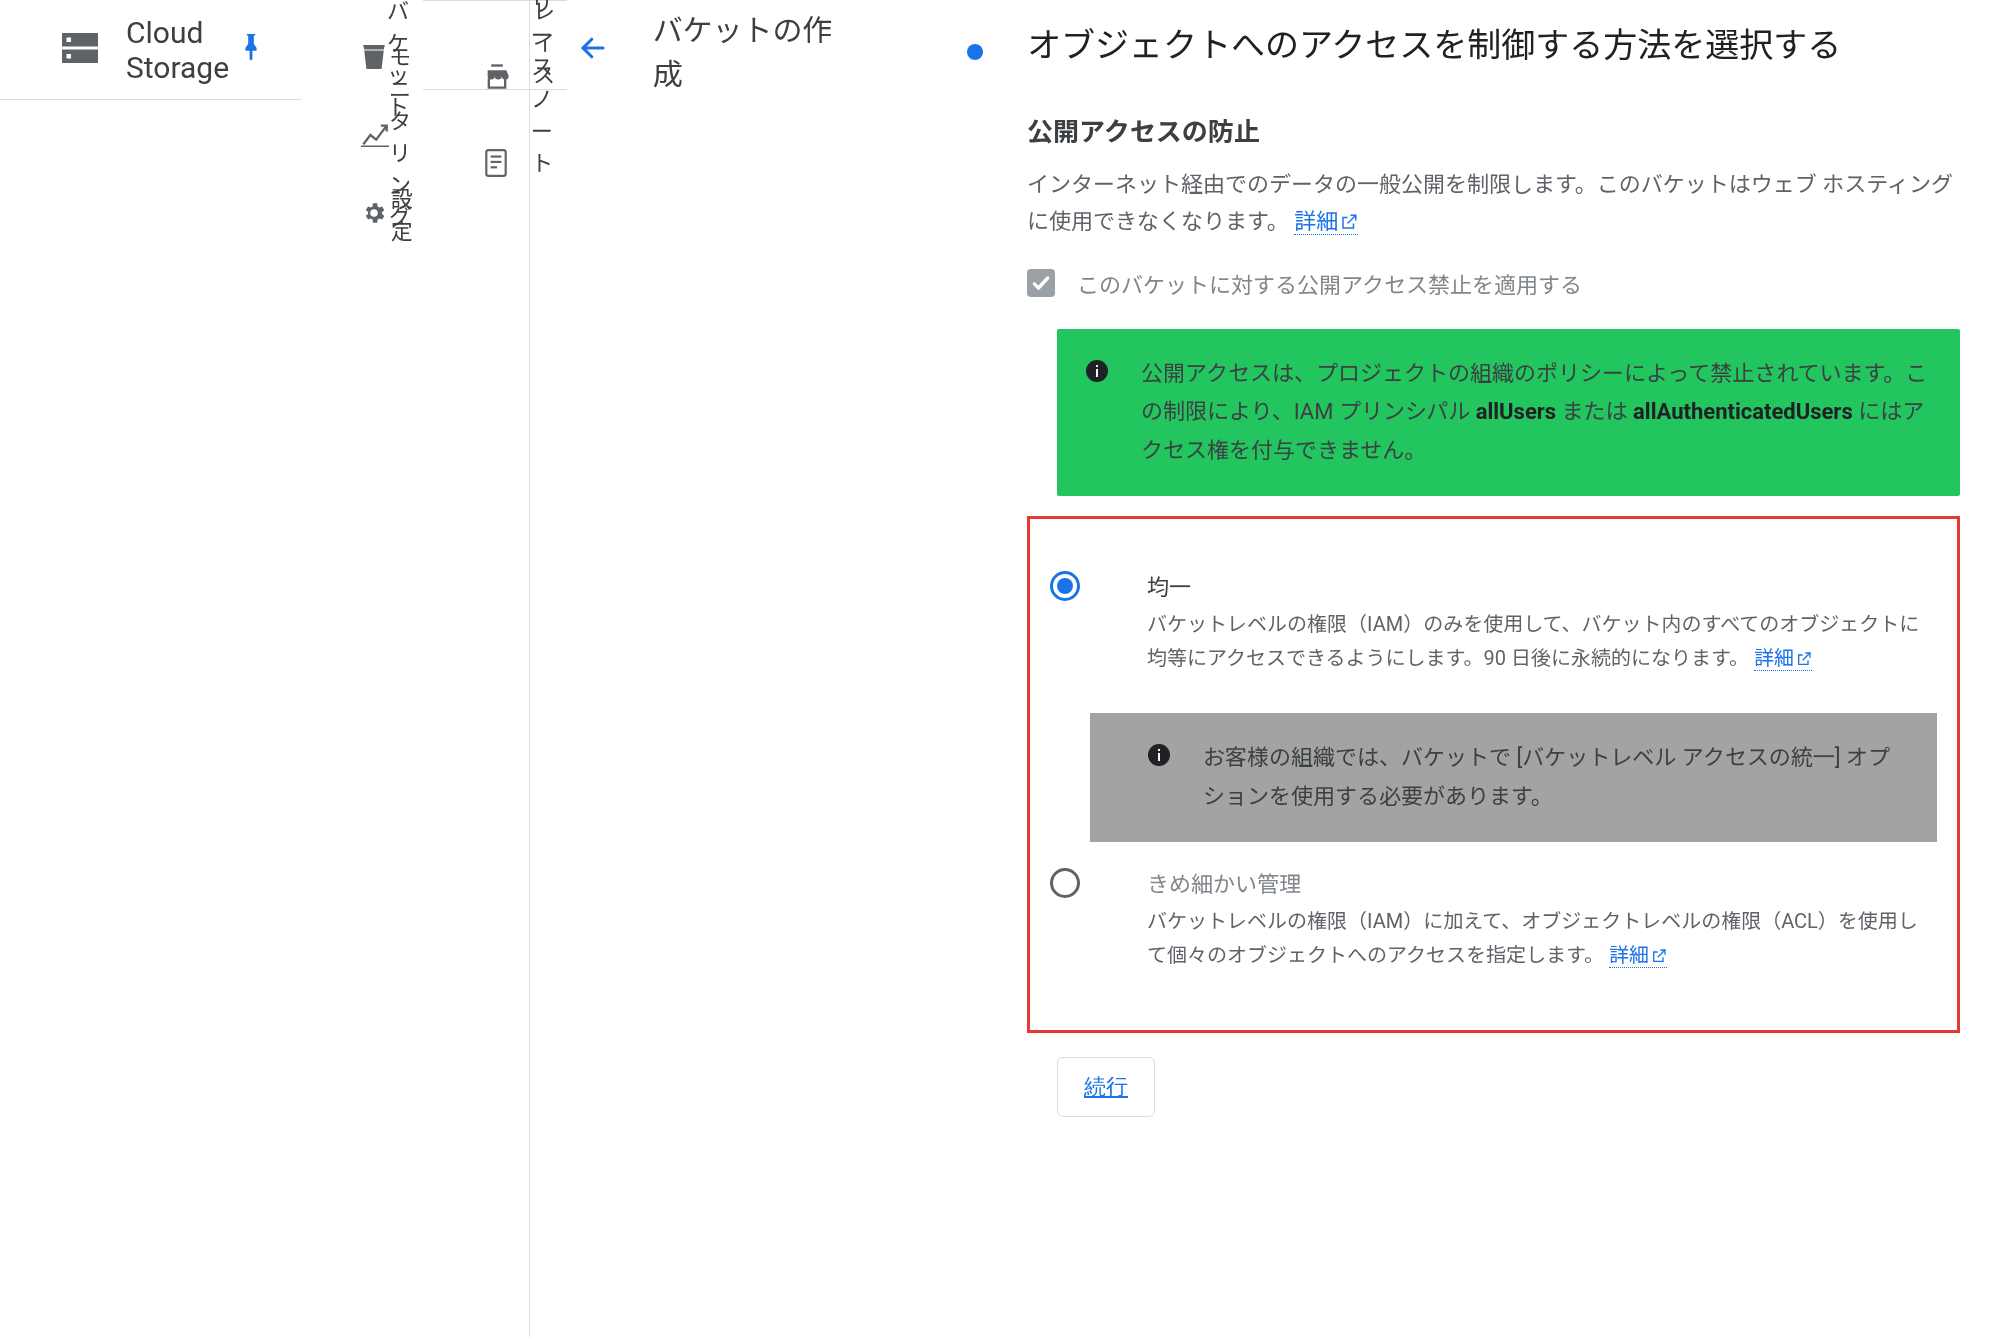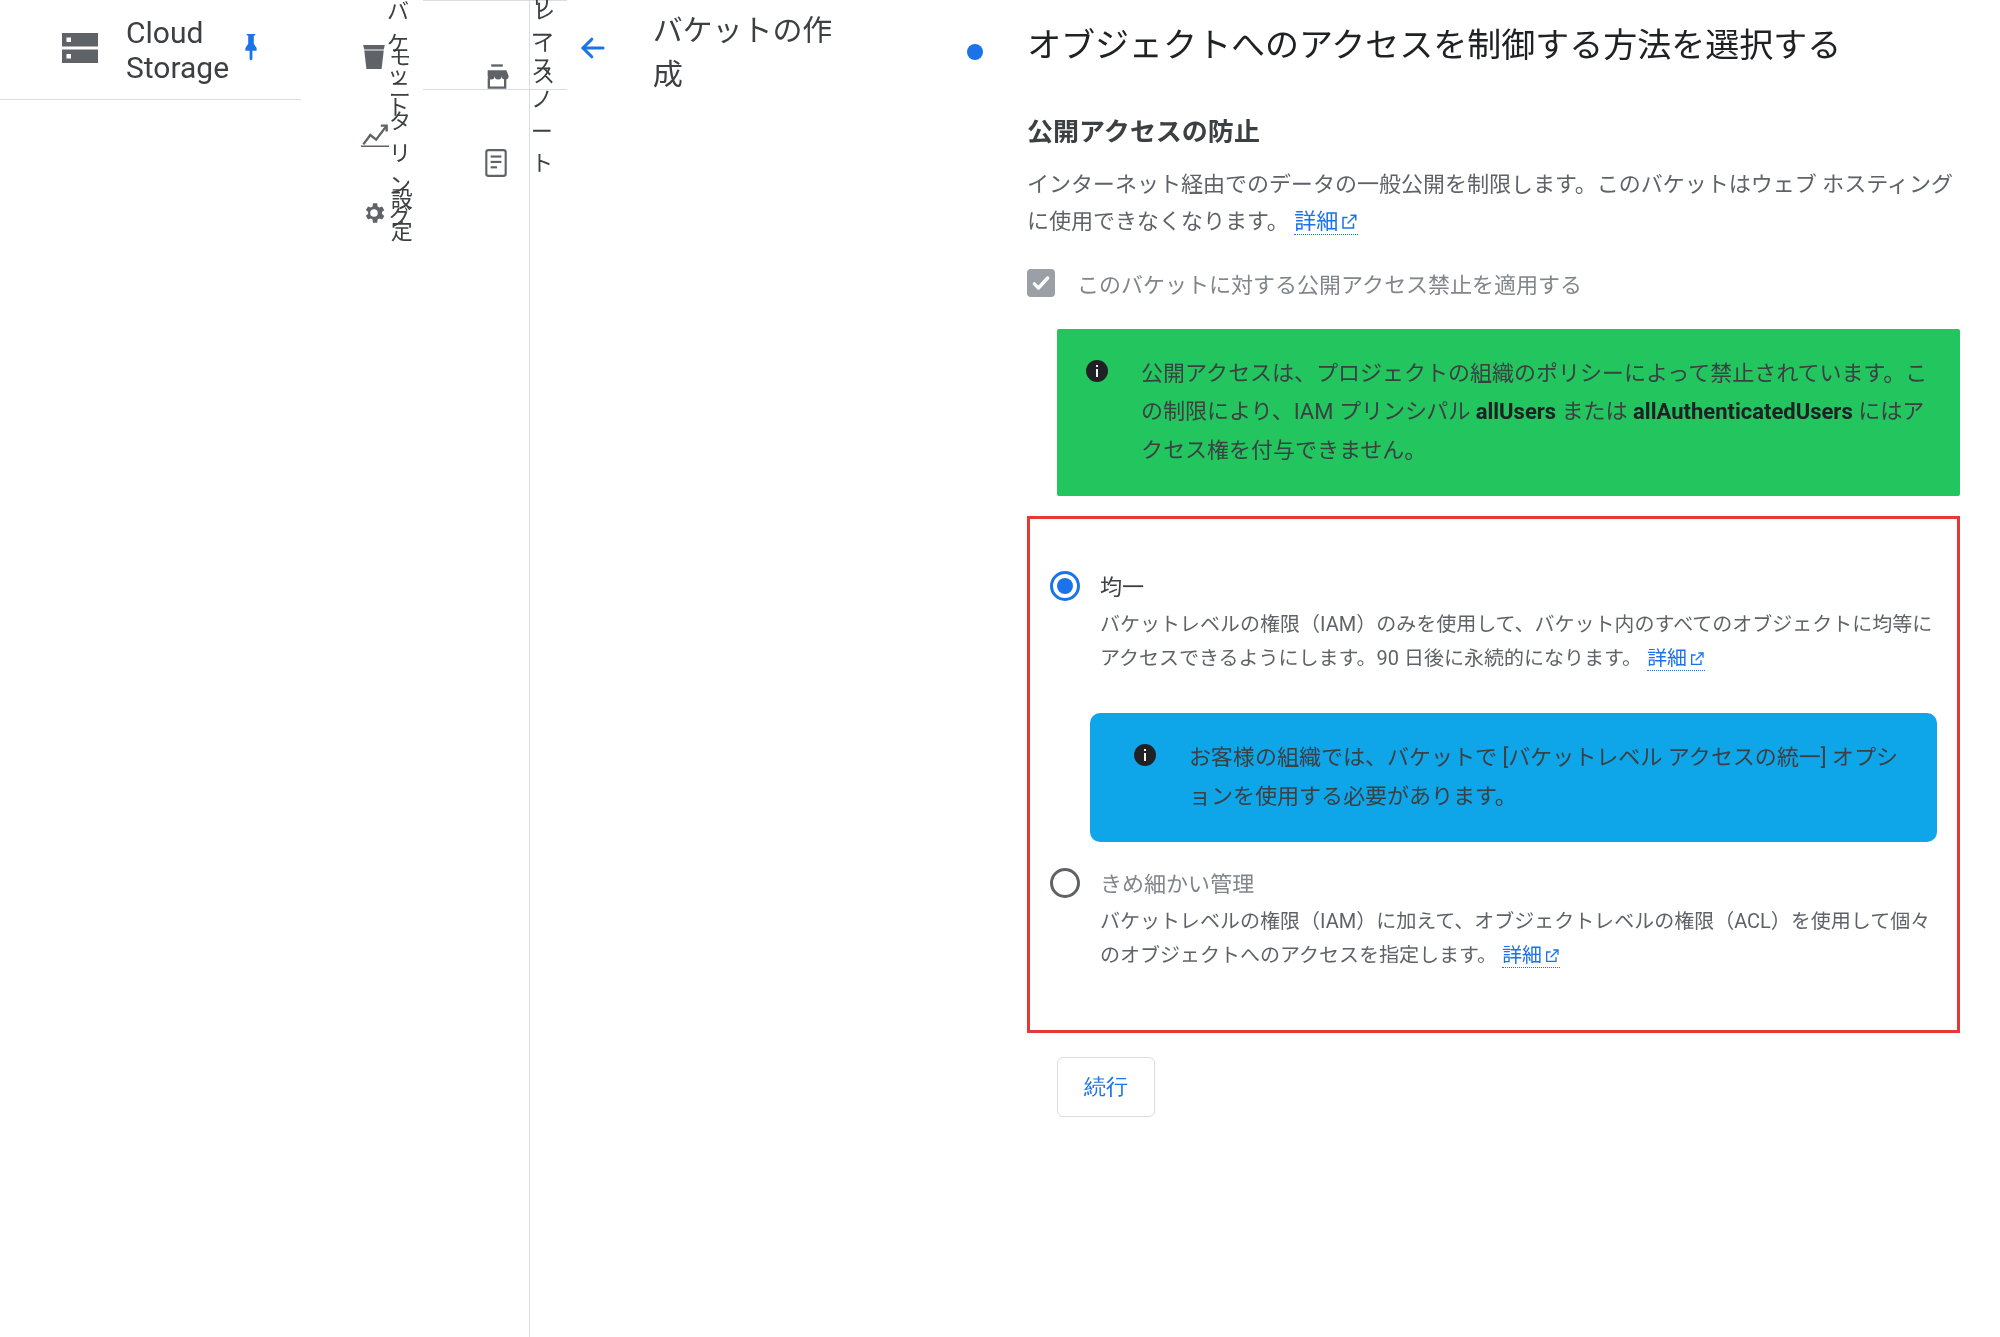--- a/index.html
+++ b/index.html
@@ -174,20 +174,21 @@
   .highlight-box {
     border: 3px solid #e53935;
     padding: 28px 20px 42px 20px;
     margin-top: 20px;
     margin-bottom: 24px;
   }
   .radio-group { margin-top: 8px; }
   .radio-item {
     display: flex;
     padding: 14px 0;
+    gap: 47px;
   }
   .radio-outer {
     width: 30px; height: 30px;
     border-radius: 50%;
     border: 3px solid #5f6368;
     margin-right: 20px;
     margin-top: 2px;
     flex-shrink: 0;
     position: relative;
     cursor: pointer;
@@ -207,35 +208,36 @@
     color: #3c4043;
     margin-bottom: 6px;
   }
   .radio-desc {
     font-size: 20px;
     color: #5f6368;
     line-height: 1.7;
   }
   .inner-info-box {
     display: flex;
-    background: #0ea5e9;
-    padding: 26px 31px;
-    border-radius: 10px;
+    background: #a3a3a3;
+    padding: 26px 45px;
+    border-radius: 0;
     margin: 22px 0 10px 40px;
   }
   .continue-btn {
     display: inline-block;
     margin-left: 30px;
     padding: 14px 26px;
     border: 1px solid #dadce0;
     border-radius: 6px;
     color: #1a73e8;
     font-size: 22px;
     cursor: pointer;
     background: #fff;
+    text-decoration: underline;
   }
 </style>
 </head>
 <body>
 
 <div class="layout">
 
   <aside class="sidebar">
     <div class="sidebar-header">
       <span>

